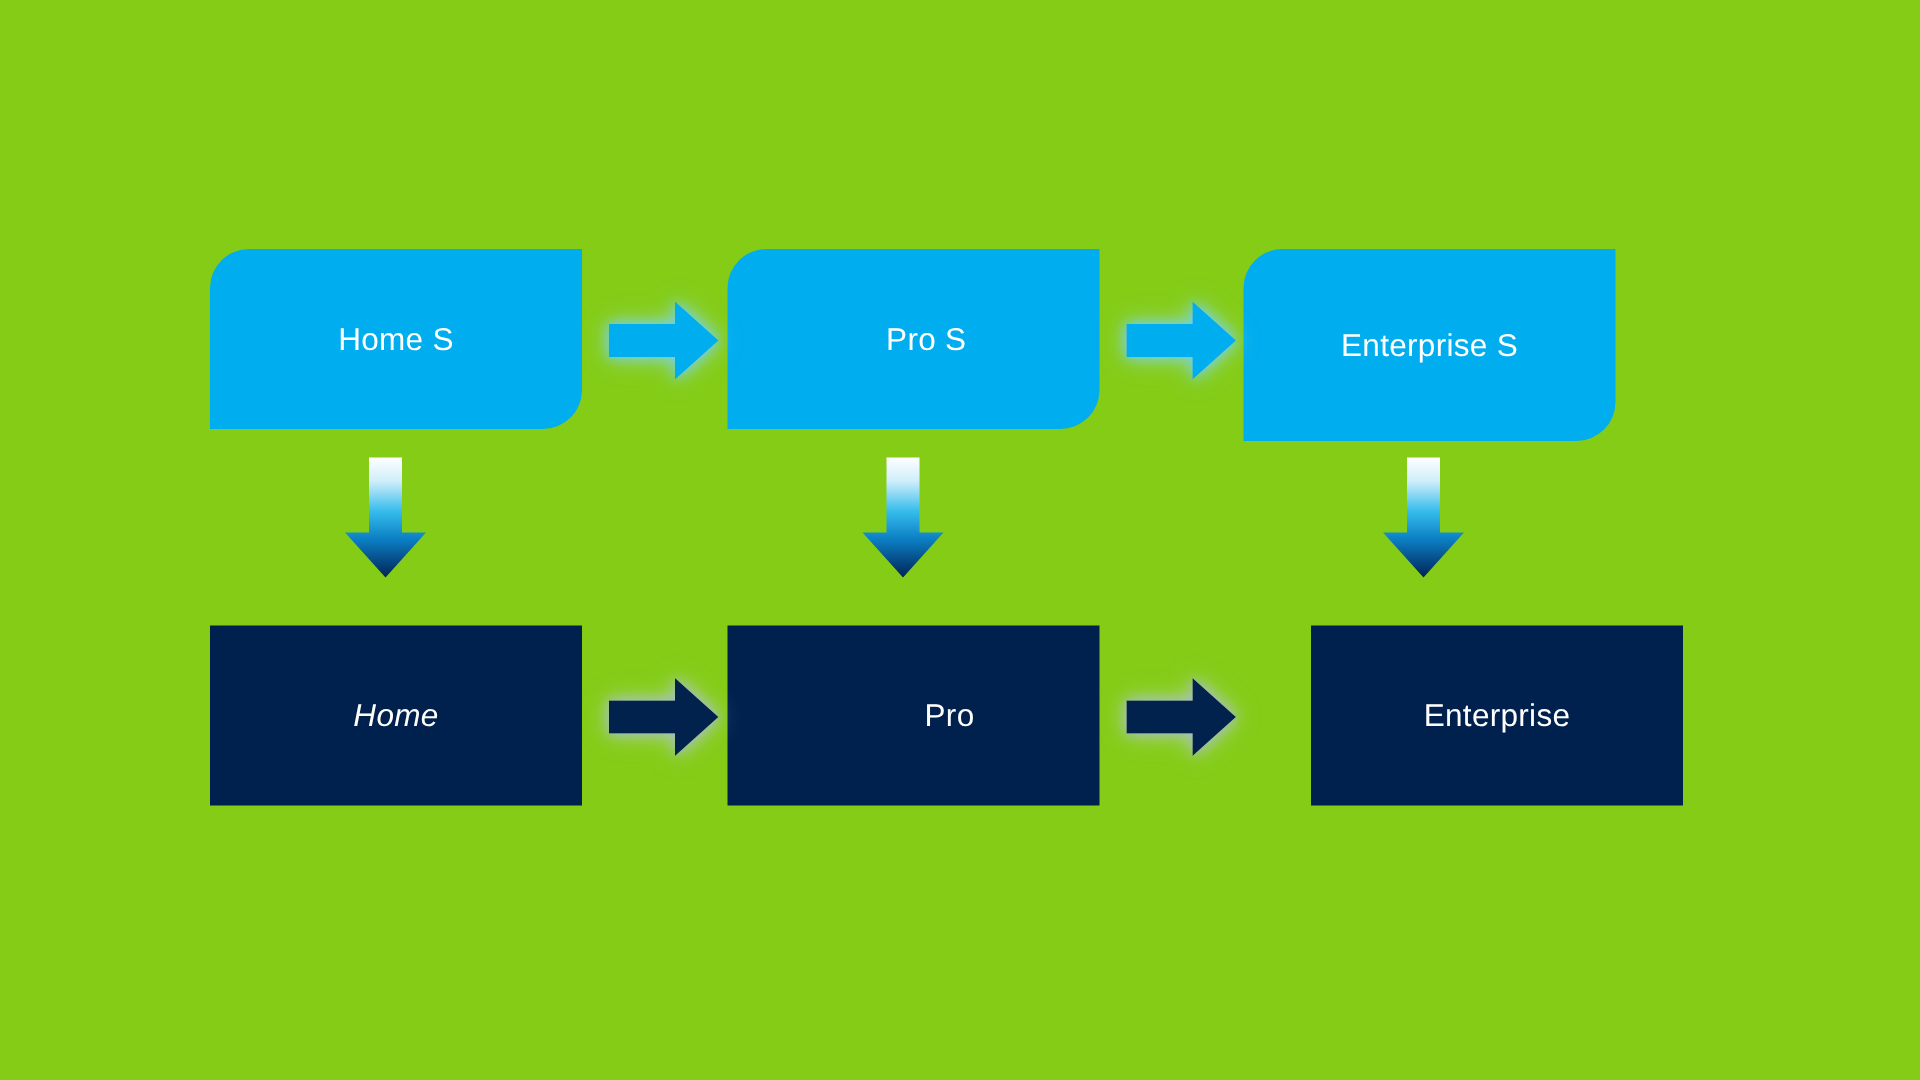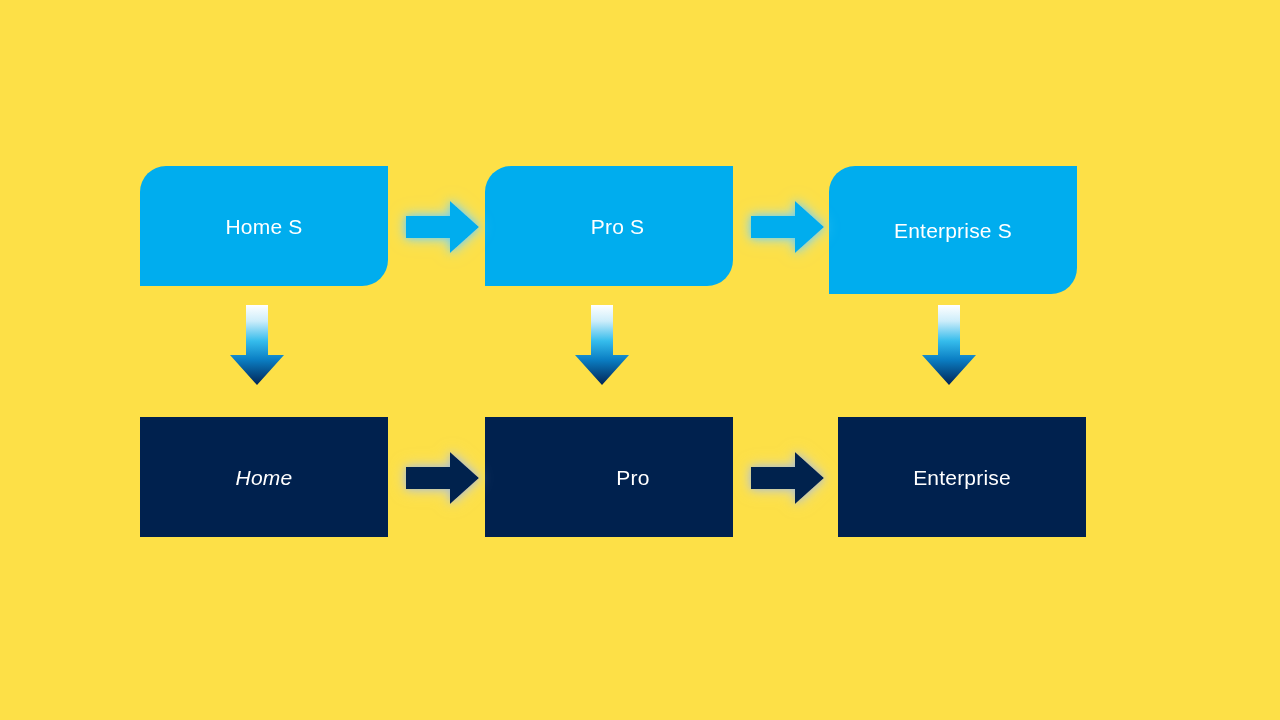--- a/index.html
+++ b/index.html
@@ -12,21 +12,21 @@
     width: 1280px;
     height: 720px;
     overflow: hidden;
     font-family: "Liberation Sans", sans-serif;
   }
 
   #canvas {
     position: relative;
     width: 1280px;
     height: 720px;
-    background: #fde047;
+    background: #84cc16;
   }
 
   
   .node {
     position: absolute;
     display: flex;
     align-items: center;
     justify-content: center;
     box-sizing: border-box;
     user-select: none;
@@ -62,21 +62,21 @@
   .arrow svg { display: block; overflow: visible; }
 
   
   #node-home-s       { left: 140px; top: 166px; width: 248px; height: 120px; }
   #node-pro-s        { left: 485px; top: 166px; width: 248px; height: 120px; padding-left: 17px; }
   #node-enterprise-s { left: 829px; top: 166px; width: 248px; height: 128px; }
 
   
   #node-home        { left: 140px; top: 417px; width: 248px; height: 120px; font-style: italic; }
   #node-pro         { left: 485px; top: 417px; width: 248px; height: 120px; padding-left: 48px; }
-  #node-enterprise  { left: 838px; top: 417px; width: 248px; height: 120px; }
+  #node-enterprise  { left: 874px; top: 417px; width: 248px; height: 120px; }
 
   
   #arrow-home-s-to-pro-s       { left: 404px; top: 198px; }
   #arrow-pro-s-to-enterprise-s { left: 749px; top: 198px; }
   #arrow-home-to-pro           { left: 404px; top: 449px; }
   #arrow-pro-to-enterprise     { left: 749px; top: 449px; }
 
   
   #arrow-home-s-to-home             { left: 228px; top: 305px; }
   #arrow-pro-s-to-pro               { left: 573px; top: 305px; }

